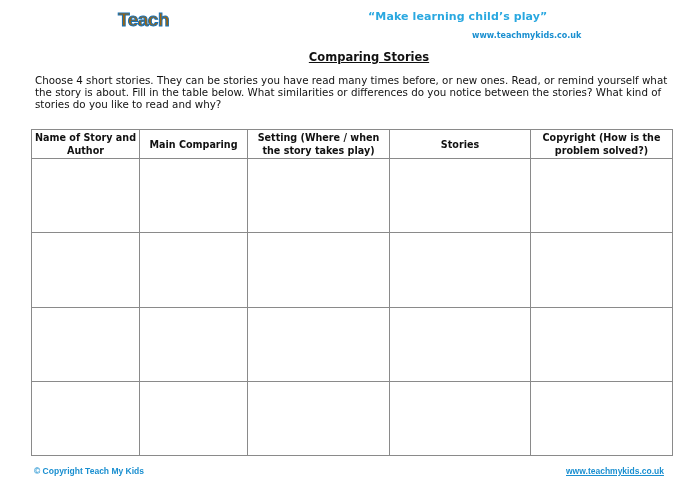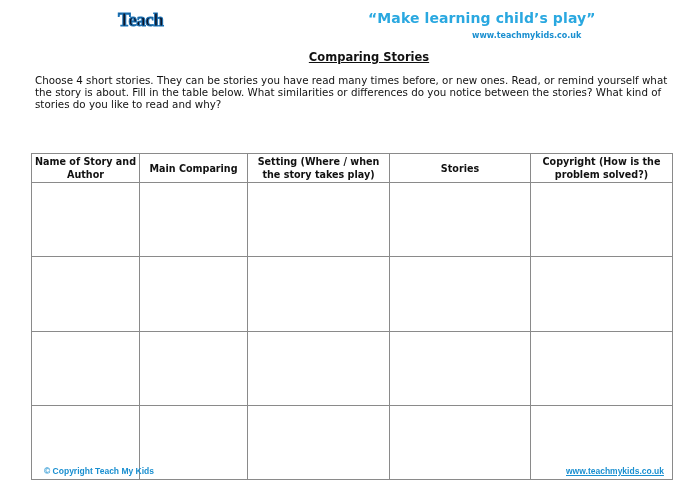--- a/index.html
+++ b/index.html
@@ -2,54 +2,53 @@
 <html><head>
 <meta charset="utf-8">
 <style>
   html, body { margin: 0; padding: 0; }
   body {
     width: 700px; height: 494px; background: #ffffff; position: relative; overflow: hidden;
     font-family: "DejaVu Sans", sans-serif; color: #111;
   }
   .logo { position: absolute; left: 114px; top: 9px; width: 84px; height: 38px; }
   .logo .t1, .logo .t2 {
-    position: absolute; font-family: Liberation Serif, serif; font-weight: bold;
-    color: #0f172a; -webkit-text-stroke: 1px #1770b5; letter-spacing: -0.5px;
+    position: absolute; font-family: Liberation Sans, sans-serif; font-weight: bold;
+    color: #a16207; -webkit-text-stroke: 1px #1770b5; letter-spacing: -0.5px;
   }
   .logo .t1 { left: 4px; top: 0px; font-size: 19px; }
   .logo .t2 { left: 6px; top: 18px; font-size: 15px; }
   .logo .t2 .kids { font-size: 18px; }
   .tagline {
-    position: absolute; left: 368px; top: 10px; font-size: 14px; font-weight: bold;
+    position: absolute; left: 368px; top: 10px; font-size: 11px; font-weight: bold;
     color: #2aa8e0; font-family: "DejaVu Sans", sans-serif; letter-spacing: 0.1px;
   }
   .site-top {
     position: absolute; left: 472px; top: 31px; font-size: 8px; font-weight: bold; color: #1a8fd0;
   }
   .title {
     position: absolute; left: 0; width: 700px; top: 50px; text-align: center;
     font-size: 11.5px; font-weight: bold; text-decoration: underline; padding-left: 19px;
   }
   .intro {
     position: absolute; left: 35px; top: 74px; width: 640px; font-size: 10.3px; line-height: 12px;
   }
   table.grid {
     position: absolute; left: 31px; top: 129px; width: 641px; height: 327px;
-    border-collapse: collapse; table-layout: fixed; margin-top: 24px;
+    border-collapse: collapse; table-layout: fixed;
   }
   table.grid th, table.grid td { border: 1.3px solid #8a8a8a; padding: 0; }
   table.grid th {
     font-size: 9.6px; font-weight: bold; text-align: center; vertical-align: middle;
     line-height: 13px; height: 28px;
   }
   table.grid td { height: 72px; }
   .footer-left {
     position: absolute; left: 34px; top: 466px; font-size: 8.5px; font-weight: bold; color: #1a8fd0;
     font-family: "Liberation Sans", sans-serif;
-    margin-left: 10px;
   }
   .footer-right {
     position: absolute; left: 566px; top: 466px; font-size: 8.5px; font-weight: bold; color: #1a8fd0;
     text-decoration: underline; font-family: "Liberation Sans", sans-serif;
   }
 </style>
 </head>
 <body>
 
 <div class="logo">

